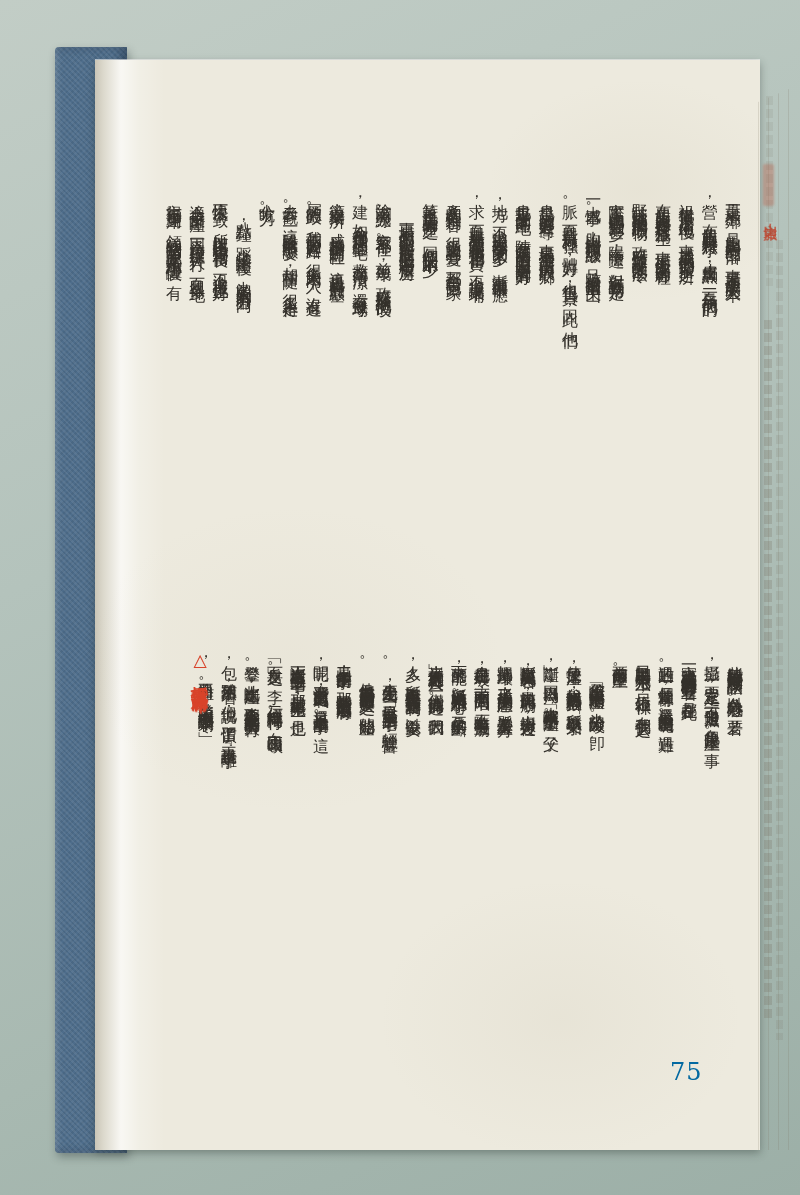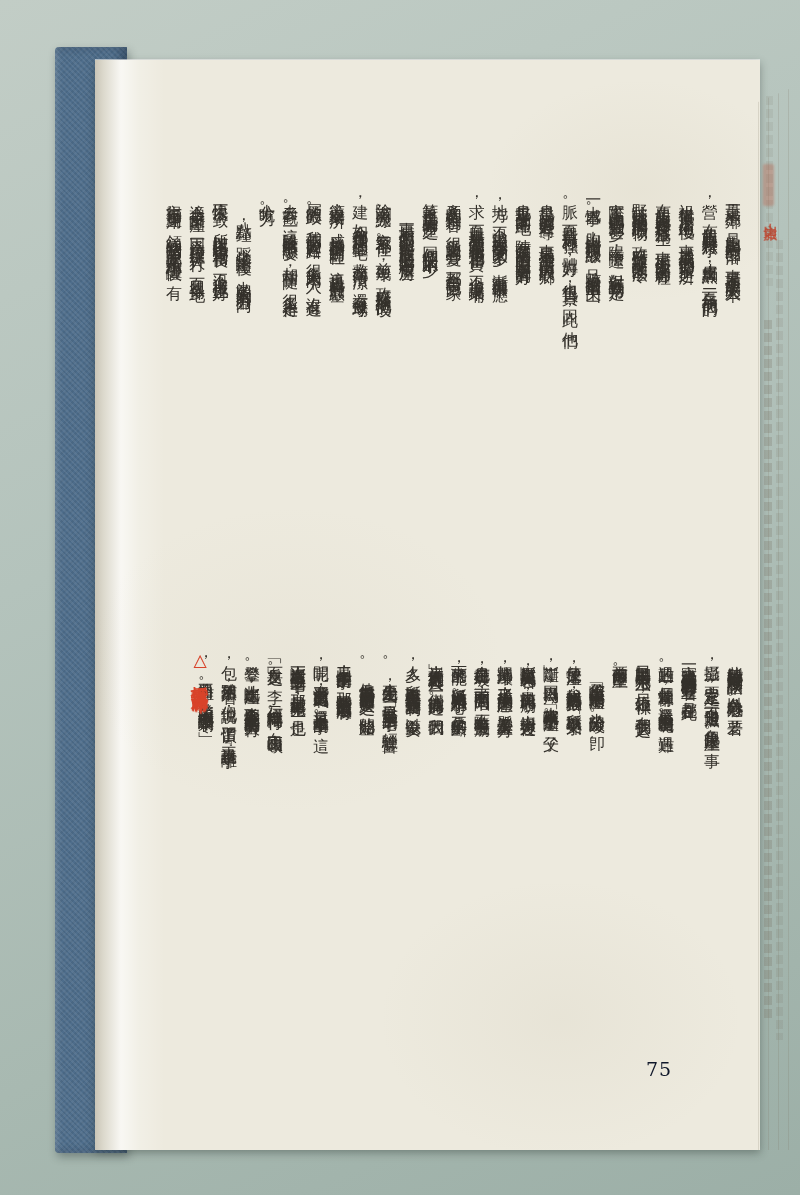--- a/index.html
+++ b/index.html
@@ -57,21 +57,21 @@
   .upper .tcol{line-height:23.3px;}
   .lower{top:593px;left:100px;width:552px;height:414px;font-size:16px;letter-spacing:1px;}
   .lower .tcol{line-height:23px;}
   .heading{
     position:absolute;left:94px;top:590px;z-index:4;
     writing-mode:vertical-rl;-webkit-writing-mode:vertical-rl;
     text-orientation:upright;-webkit-text-orientation:upright;
     color:#d8432a;font-size:17px;letter-spacing:2.5px;font-weight:bold;
     text-shadow:.4px .4px 0 rgba(216,67,42,.45);
   }
-  .pagenum{position:absolute;left:551px;top:998px;font-size:19px;color:#0f172a;
+  .pagenum{position:absolute;left:575px;top:998px;font-size:24px;color:#0369a1;
     font-family:"DejaVu Serif", serif;letter-spacing:1px;z-index:3;}
   
   .st-red{
     position:absolute;left:762px;top:212px;z-index:5;
     writing-mode:vertical-rl;-webkit-writing-mode:vertical-rl;
     text-orientation:upright;-webkit-text-orientation:upright;
     color:rgba(190,72,50,.78);font-size:13.5px;letter-spacing:2px;
     filter:blur(.5px);font-weight:bold;
   }
   .st-red-smudge{position:absolute;left:763px;top:164px;width:11px;height:42px;z-index:5;

